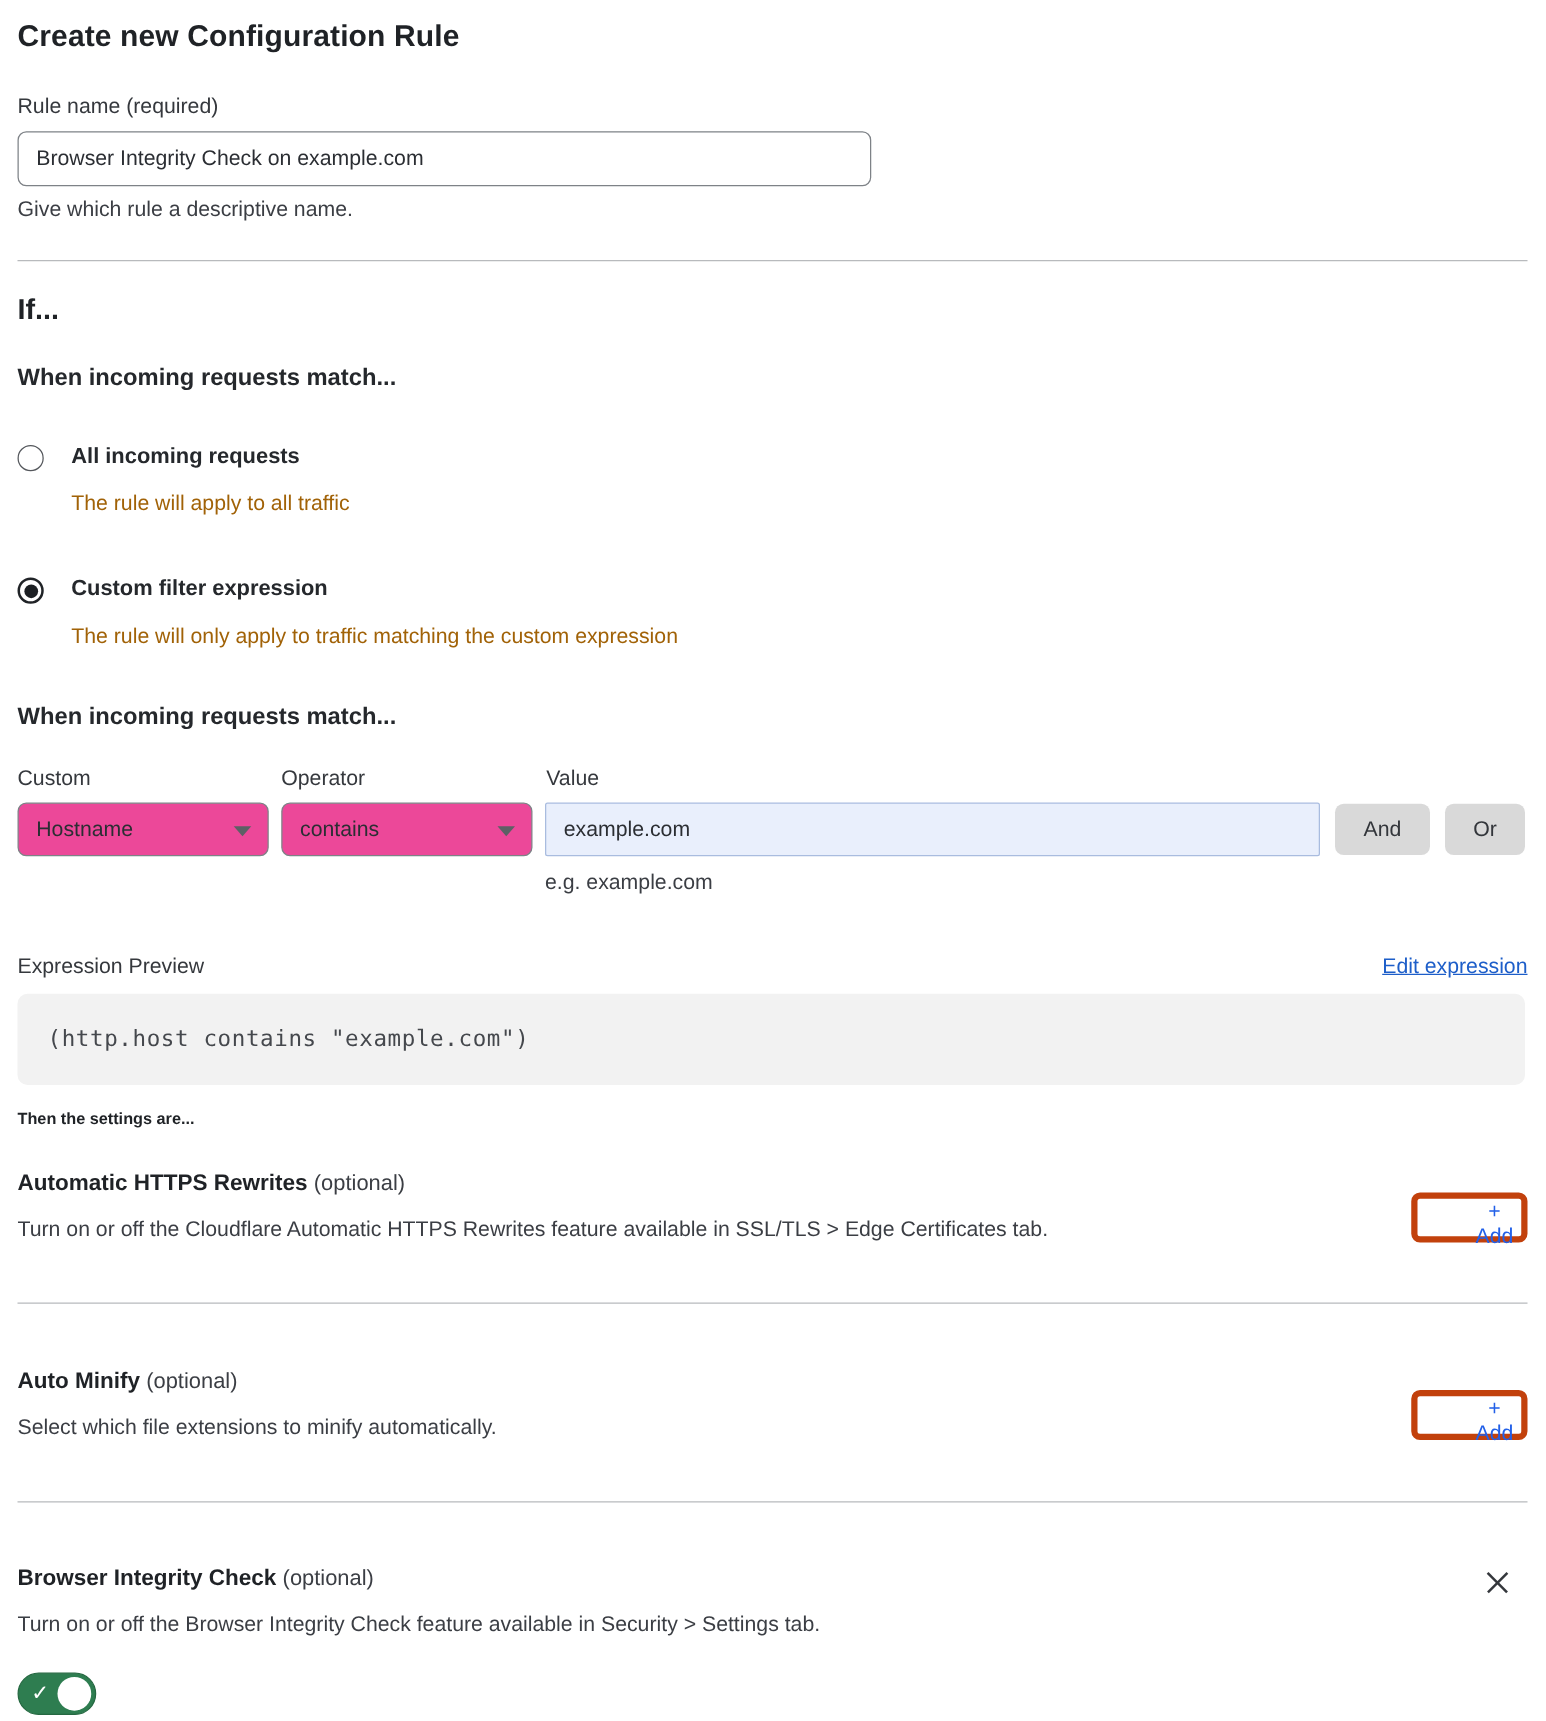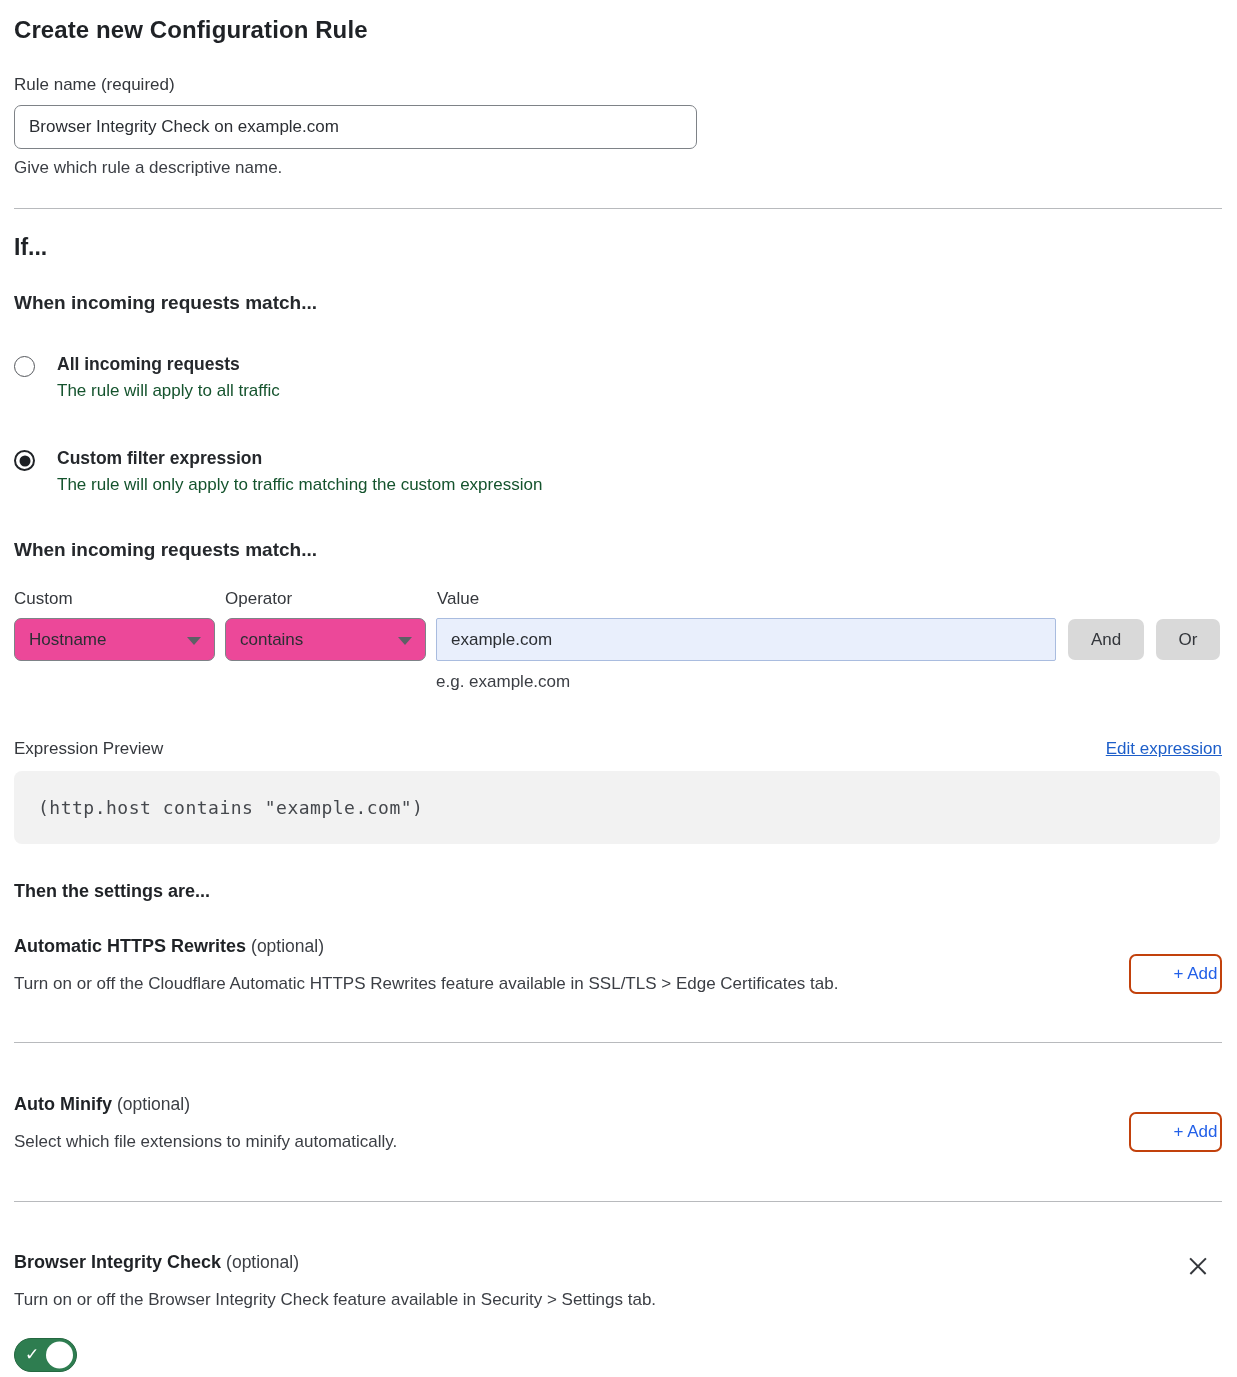--- a/index.html
+++ b/index.html
@@ -91,23 +91,23 @@
     border-radius: 50%;
     background: #1c1f23;
   }
   .radio-texts { margin-left: 22px; }
   .radio-label {
     font-size: 17.5px;
     font-weight: bold;
     color: #25282c;
   }
   .radio-desc {
-    margin-top: 6px;
-    font-size: 17px;
-    color: #14532d;
+    margin-top: 18px;
+    font-size: 17px;
+    color: #a16207;
     text-align: center;
   }
 
   .builder-labels {
     margin-top: 28px;
     display: flex;
     font-size: 17px;
     color: #35383d;
   }
   .builder-labels .lbl-field { width: 211px; }
@@ -199,22 +199,22 @@
     padding: 0 24px;
   }
   .code-text {
     font-family: "DejaVu Sans Mono", "Liberation Mono", monospace;
     font-size: 18px;
     color: #45484d;
     letter-spacing: 0.5px;
   }
 
   .settings-heading {
-    margin-top: 37px;
-    font-size: 18px;
+    margin-top: 19px;
+    font-size: 13px;
     font-weight: bold;
     color: #1f2226;
   }
   .setting-item {
     display: flex;
     justify-content: space-between;
     align-items: flex-end;
   }
   .setting-item .texts { max-width: 1000px; }
   .setting-title {
@@ -232,21 +232,21 @@
     font-size: 17px;
     color: #3b3e44;
   }
   .item-https { margin-top: 34px; padding-bottom: 48px; border-bottom: 1px solid #b8babd; }
   .item-minify { margin-top: 0; padding-top: 51px; padding-bottom: 49px; border-bottom: 1px solid #b8babd; }
   .item-bic { padding-top: 50px; align-items: flex-start; }
   .add-button {
     width: 93px;
     height: 40px;
     background: #ffffff;
-    border: 2px solid #c2410c;
+    border: 5px solid #c2410c;
     border-radius: 7px;
     color: #2260e8;
     font-size: 17px;
     font-family: "Liberation Sans", "DejaVu Sans", sans-serif;
     cursor: pointer;
     padding-left: 40px;
   }
   .close-icon {
     margin-top: 2px;
     margin-right: 12px;

